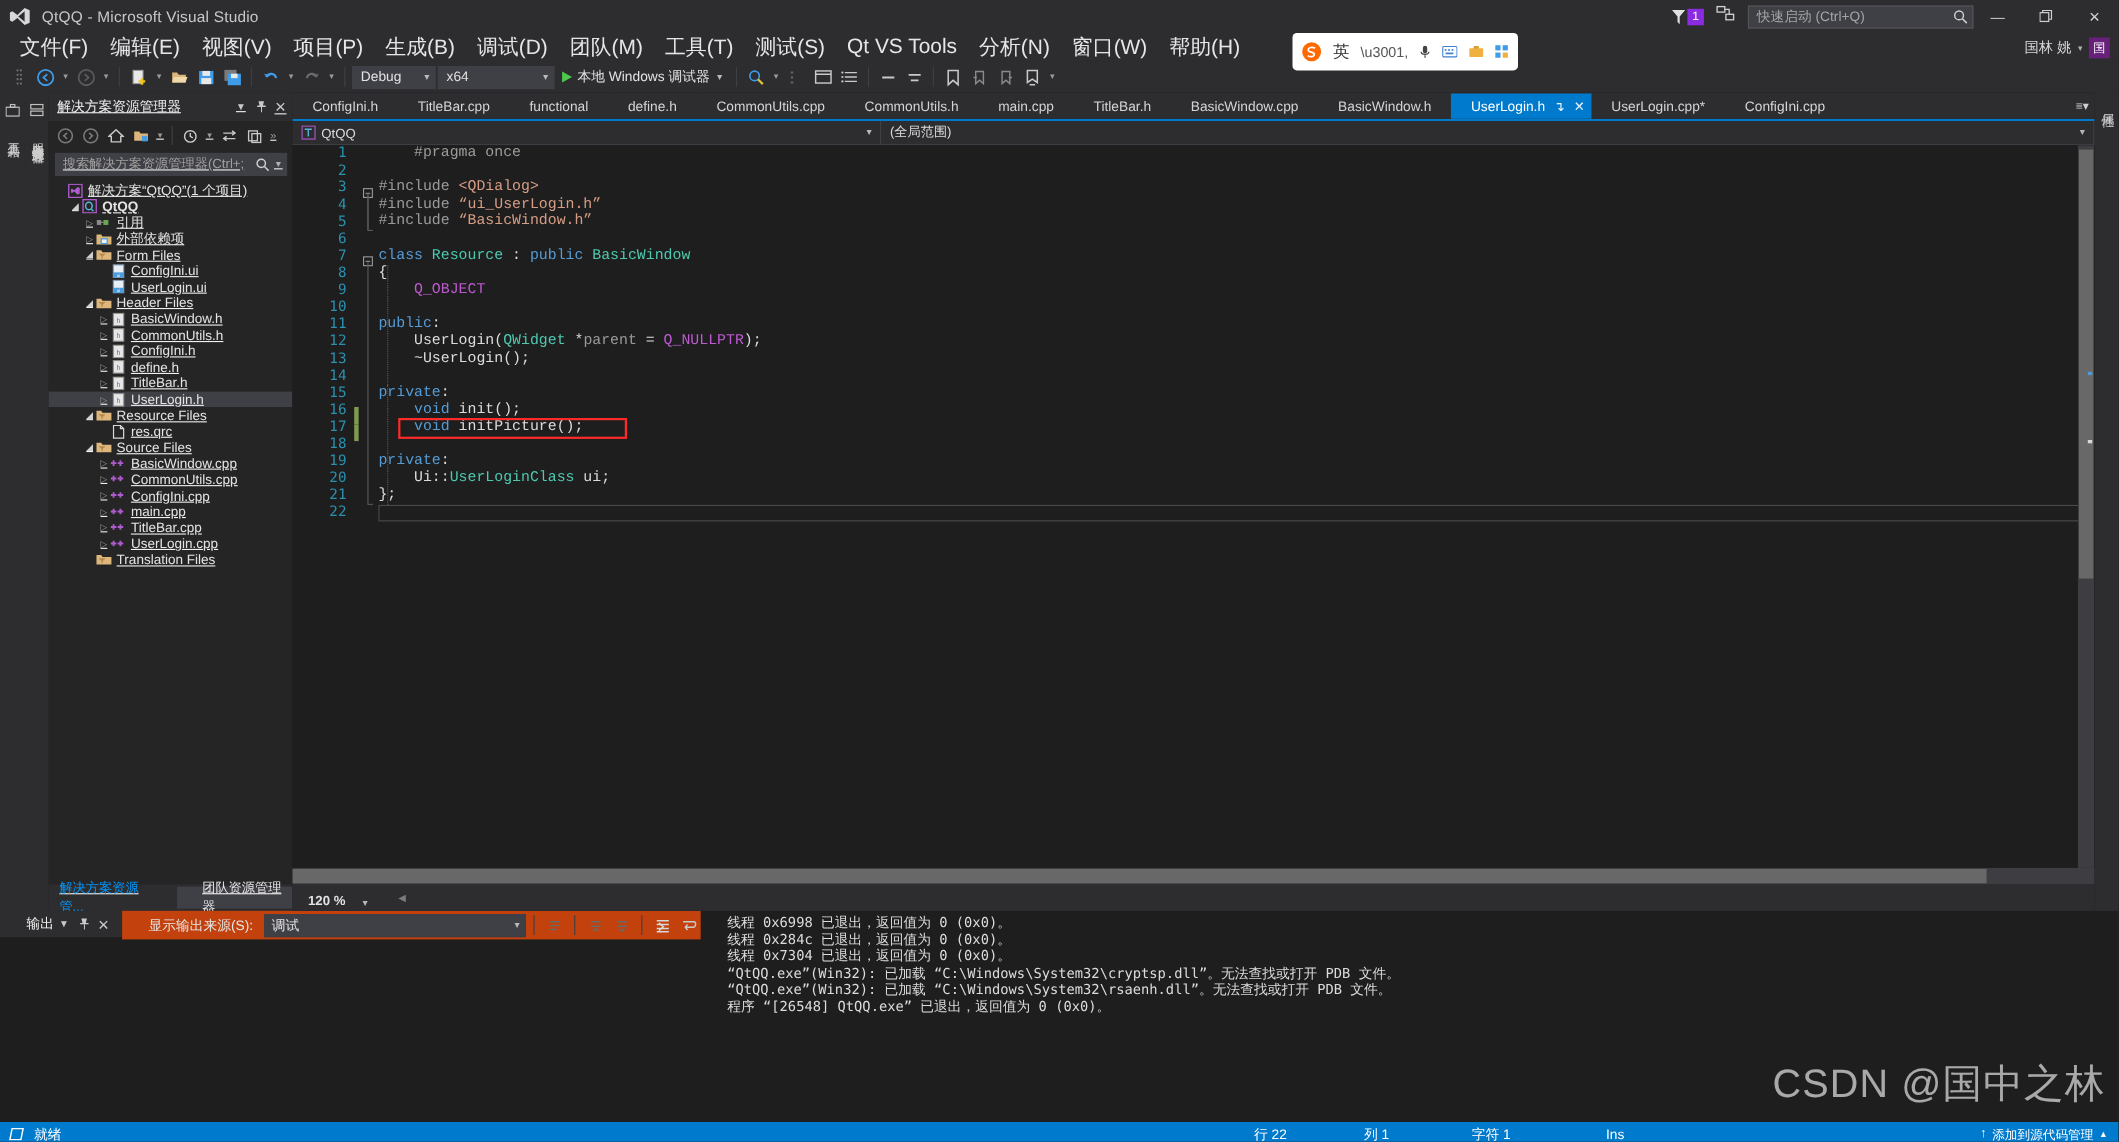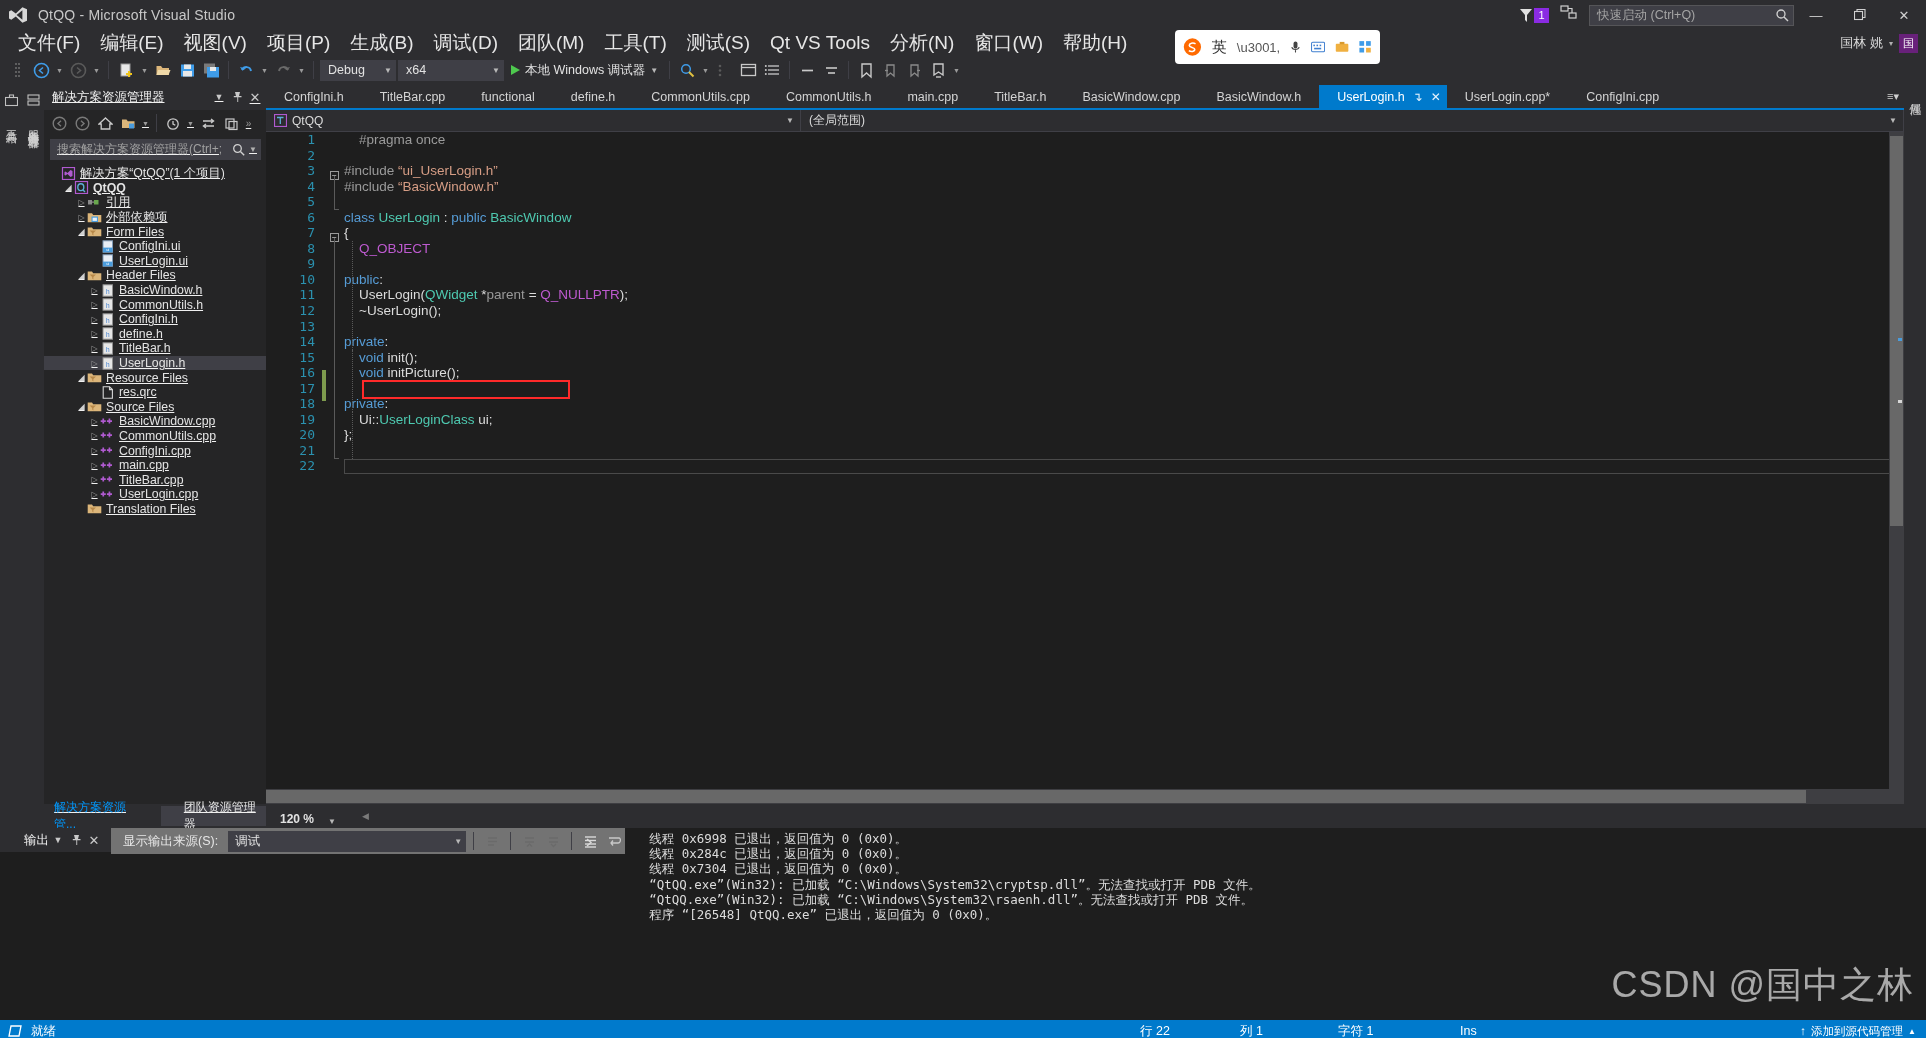--- a/index.html
+++ b/index.html
@@ -112,21 +112,21 @@
 
   .navbar2 { height: 22px; background:#2d2d30; display:flex; align-items:center; border-bottom:1px solid #3f3f46; }
   .nav-combo { height:22px; display:flex; align-items:center; font-size:12px; color:#dcdcdc; padding-left:8px; border-right:1px solid #3f3f46; }
   .nav-combo .nc-caret{ color:#b8b8b8; font-size:8px; margin-left:auto; padding-right:6px;}
 
   .codearea { flex:1; position:relative; background:#1e1e1e; overflow:hidden; display:flex; }
   .gutter-left { width:12px; background:#1e1e1e; }
   .linenos { width: 44px; text-align:right; padding-right:7px; color:#2b91af; font-family:"DejaVu Sans Mono", monospace; font-size:13px; }
   .changebar { width:6px; position:relative; }
   .foldcol { width: 16px; position:relative; }
-  .codetext { flex:1; font-family:Liberation Sans, sans-serif; font-size:13.5px; position:relative; }
+  .codetext { flex:1; font-family:Liberation Mono, monospace; font-size:13.5px; position:relative; }
   .cline { height:15.55px; white-space:pre; line-height:15.55px; }
   .kw { color:#569cd6; }
   .typ { color:#4ec9b0; }
   .str { color:#d69d85; }
   .pp  { color:#9b9b9b; }
   .id  { color:#dcdcdc; }
   .prm { color:#9a9a9a; }
   .mac { color:#be5ad0; }
   .highlight-box {
     position:absolute; border:2px solid #ff2a2a; pointer-events:none;
@@ -142,21 +142,21 @@
   .dtab.sel { color:#0097fb; }
   .dtab.unsel { background:#3f3f46; color:#e6e6e6;padding-left:23px; }
   .zoom-combo { height:20px; display:flex; align-items:flex-end; padding:0 4px 0 8px; font-size:12px; color:#e2e2e2; margin-left:6px;font-weight:bold; }
   .zoom-combo .zc-caret { font-size:8px; color:#b8b8b8; margin-left:14px; }
   .hscroll-left-arrow { color:#7a7a7a; font-size:9px; padding-left:6px;}
 
   
   .outpanel { height: 192px; background:#1e1e1e; display:flex; flex-direction:row; }
   .out-head { height:24px; background:#2d2d30; display:flex; align-items:center; padding-left:24px; }
   .out-title { font-size:12.5px; color:#f1f1f1; flex:1; }
-  .out-toolbar { height:26px; background:#737373; display:flex; align-items:center; padding-left:12px; gap:2px; }
+  .out-toolbar { height:26px; background:#c2410c; display:flex; align-items:center; padding-left:24px; gap:2px; }
   .out-lbl { font-size:12.5px; color:#e6e6e6; margin-right:8px; white-space:nowrap; }
   .out-combo {
     width: 238px; height:21px; background:#3f3f46; border:1px solid #3f3f46; display:flex;
     align-items:center; padding:0 3px 0 6px; font-size:12.5px; color:#e6e6e6;
   }
   .out-combo .oc-label{flex:1;}
   .out-combo .oc-caret{font-size:8px;color:#b8b8b8;}
   .out-sep { width:1px;height:18px;background:#3f3f46;margin:0 5px; }
   .out-body { flex:1; padding:3px 0 0 24px; font-family:"DejaVu Sans Mono", monospace; font-size:12.5px; color:#dcdcdc; position:relative; overflow:hidden; }
   .oline { height:15.2px; line-height:15.2px; white-space:pre; }
@@ -892,24 +892,25 @@
             <div style="position: absolute; left: 2px; top: 101.3px; width: 9px; height: 9px; border: 1px solid rgb(154, 154, 154); color: rgb(200, 200, 200); font-size: 8px; line-height: 7px; text-align: center; font-family: &quot;DejaVu Sans Mono&quot;, monospace;">−</div>
             <div style="position: absolute; left: 6px; top: 44.1px; width: 1px; height: 33.1px; background: rgb(90, 90, 90); border-left: 1px solid rgb(90, 90, 90);"></div>
             <div style="position: absolute; left: 6px; top: 77.2px; width: 5px; height: 1px; background: rgb(90, 90, 90);"></div>
             <div style="position: absolute; left: 6px; top: 106.3px; width: 1px; height: 219.7px; background: rgb(90, 90, 90);"></div>
             <div style="position: absolute; left: 6px; top: 326px; width: 5px; height: 1px; background: rgb(90, 90, 90);"></div>
           </div>
         <div class="codetext" id="codetext">
           <div class="highlight-box" id="hlbox" style="left: 18px; top: 247.8px; width: 208px; height: 19px; border-color: rgb(255, 42, 42);"></div>
         <div class="cline"><span class="id">    </span><span class="pp">#pragma once</span></div>
             <div class="cline">&nbsp;</div>
+            <div class="cline"><span class="pp">#include </span><span class="str">&lt;QDialog&gt;</span></div>
             <div class="cline"><span class="pp">#include </span><span class="str">“ui_UserLogin.h”</span></div>
             <div class="cline"><span class="pp">#include </span><span class="str">“BasicWindow.h”</span></div>
             <div class="cline">&nbsp;</div>
-            <div class="cline"><span class="kw">class </span><span class="typ">UserLogin</span><span class="id"> : </span><span class="kw">public </span><span class="typ">BasicWindow</span></div>
+            <div class="cline"><span class="kw">class </span><span class="typ">Resource</span><span class="id"> : </span><span class="kw">public </span><span class="typ">BasicWindow</span></div>
             <div class="cline"><span class="id">{</span></div>
             <div class="cline"><span class="id">    </span><span class="mac">Q_OBJECT</span></div>
             <div class="cline">&nbsp;</div>
             <div class="cline"><span class="kw">public</span><span class="id">:</span></div>
             <div class="cline"><span class="id">    UserLogin(</span><span class="typ">QWidget</span><span class="id"> *</span><span class="prm">parent</span><span class="id"> = </span><span class="mac">Q_NULLPTR</span><span class="id">);</span></div>
             <div class="cline"><span class="id">    ~UserLogin();</span></div>
             <div class="cline">&nbsp;</div>
             <div class="cline"><span class="kw">private</span><span class="id">:</span></div>
             <div class="cline"><span class="id">    </span><span class="kw">void</span><span class="id"> init();</span></div>
             <div class="cline"><span class="id">    </span><span class="kw">void</span><span class="id"> initPicture();</span></div>

